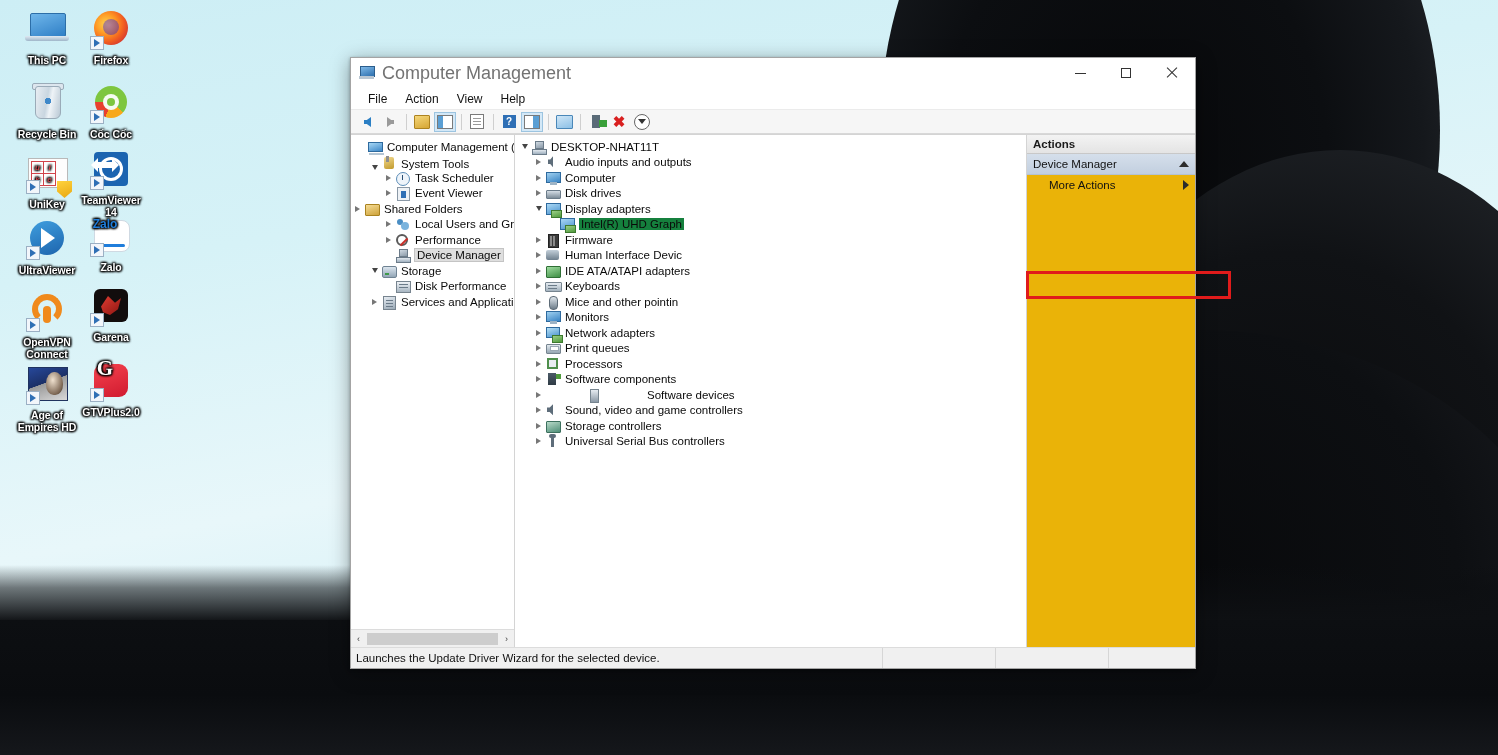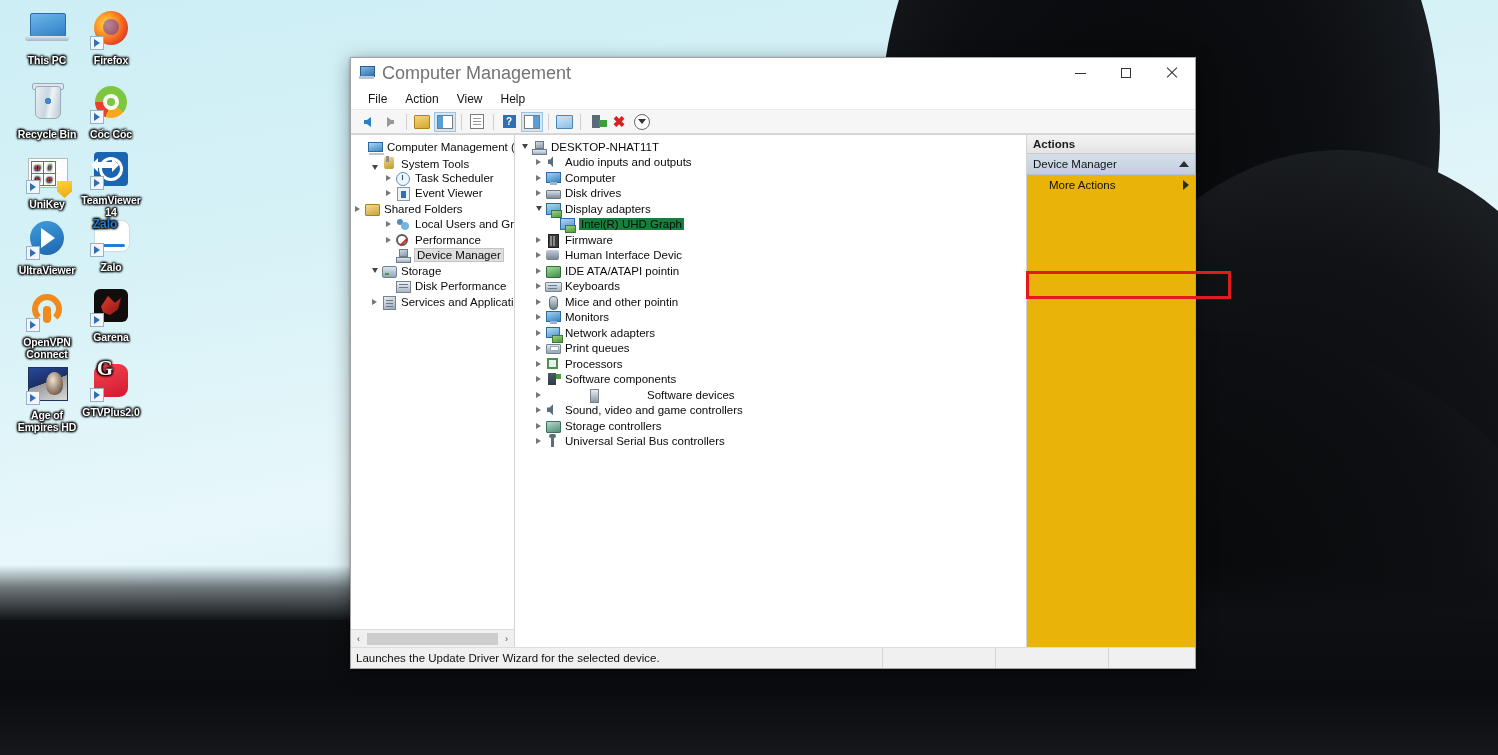--- a/index.html
+++ b/index.html
@@ -814,21 +814,21 @@
             </span>
             <span class="tlbl">Human Interface Devic</span>
           </div>
           <div class="trow" style="padding-left: 17px;">
             <span class="twist">
               <span class="chev-r"></span>
             </span>
             <span class="tico">
               <span class="i-ide"></span>
             </span>
-            <span class="tlbl">IDE ATA/ATAPI pointin</span>
+            <span class="tlbl">IDE ATA/ATAPI adapters</span>
           </div>
           <div class="trow" style="padding-left: 17px;">
             <span class="twist">
               <span class="chev-r"></span>
             </span>
             <span class="tico">
               <span class="i-keyboard"></span>
             </span>
             <span class="tlbl">Keyboards</span>
           </div>

